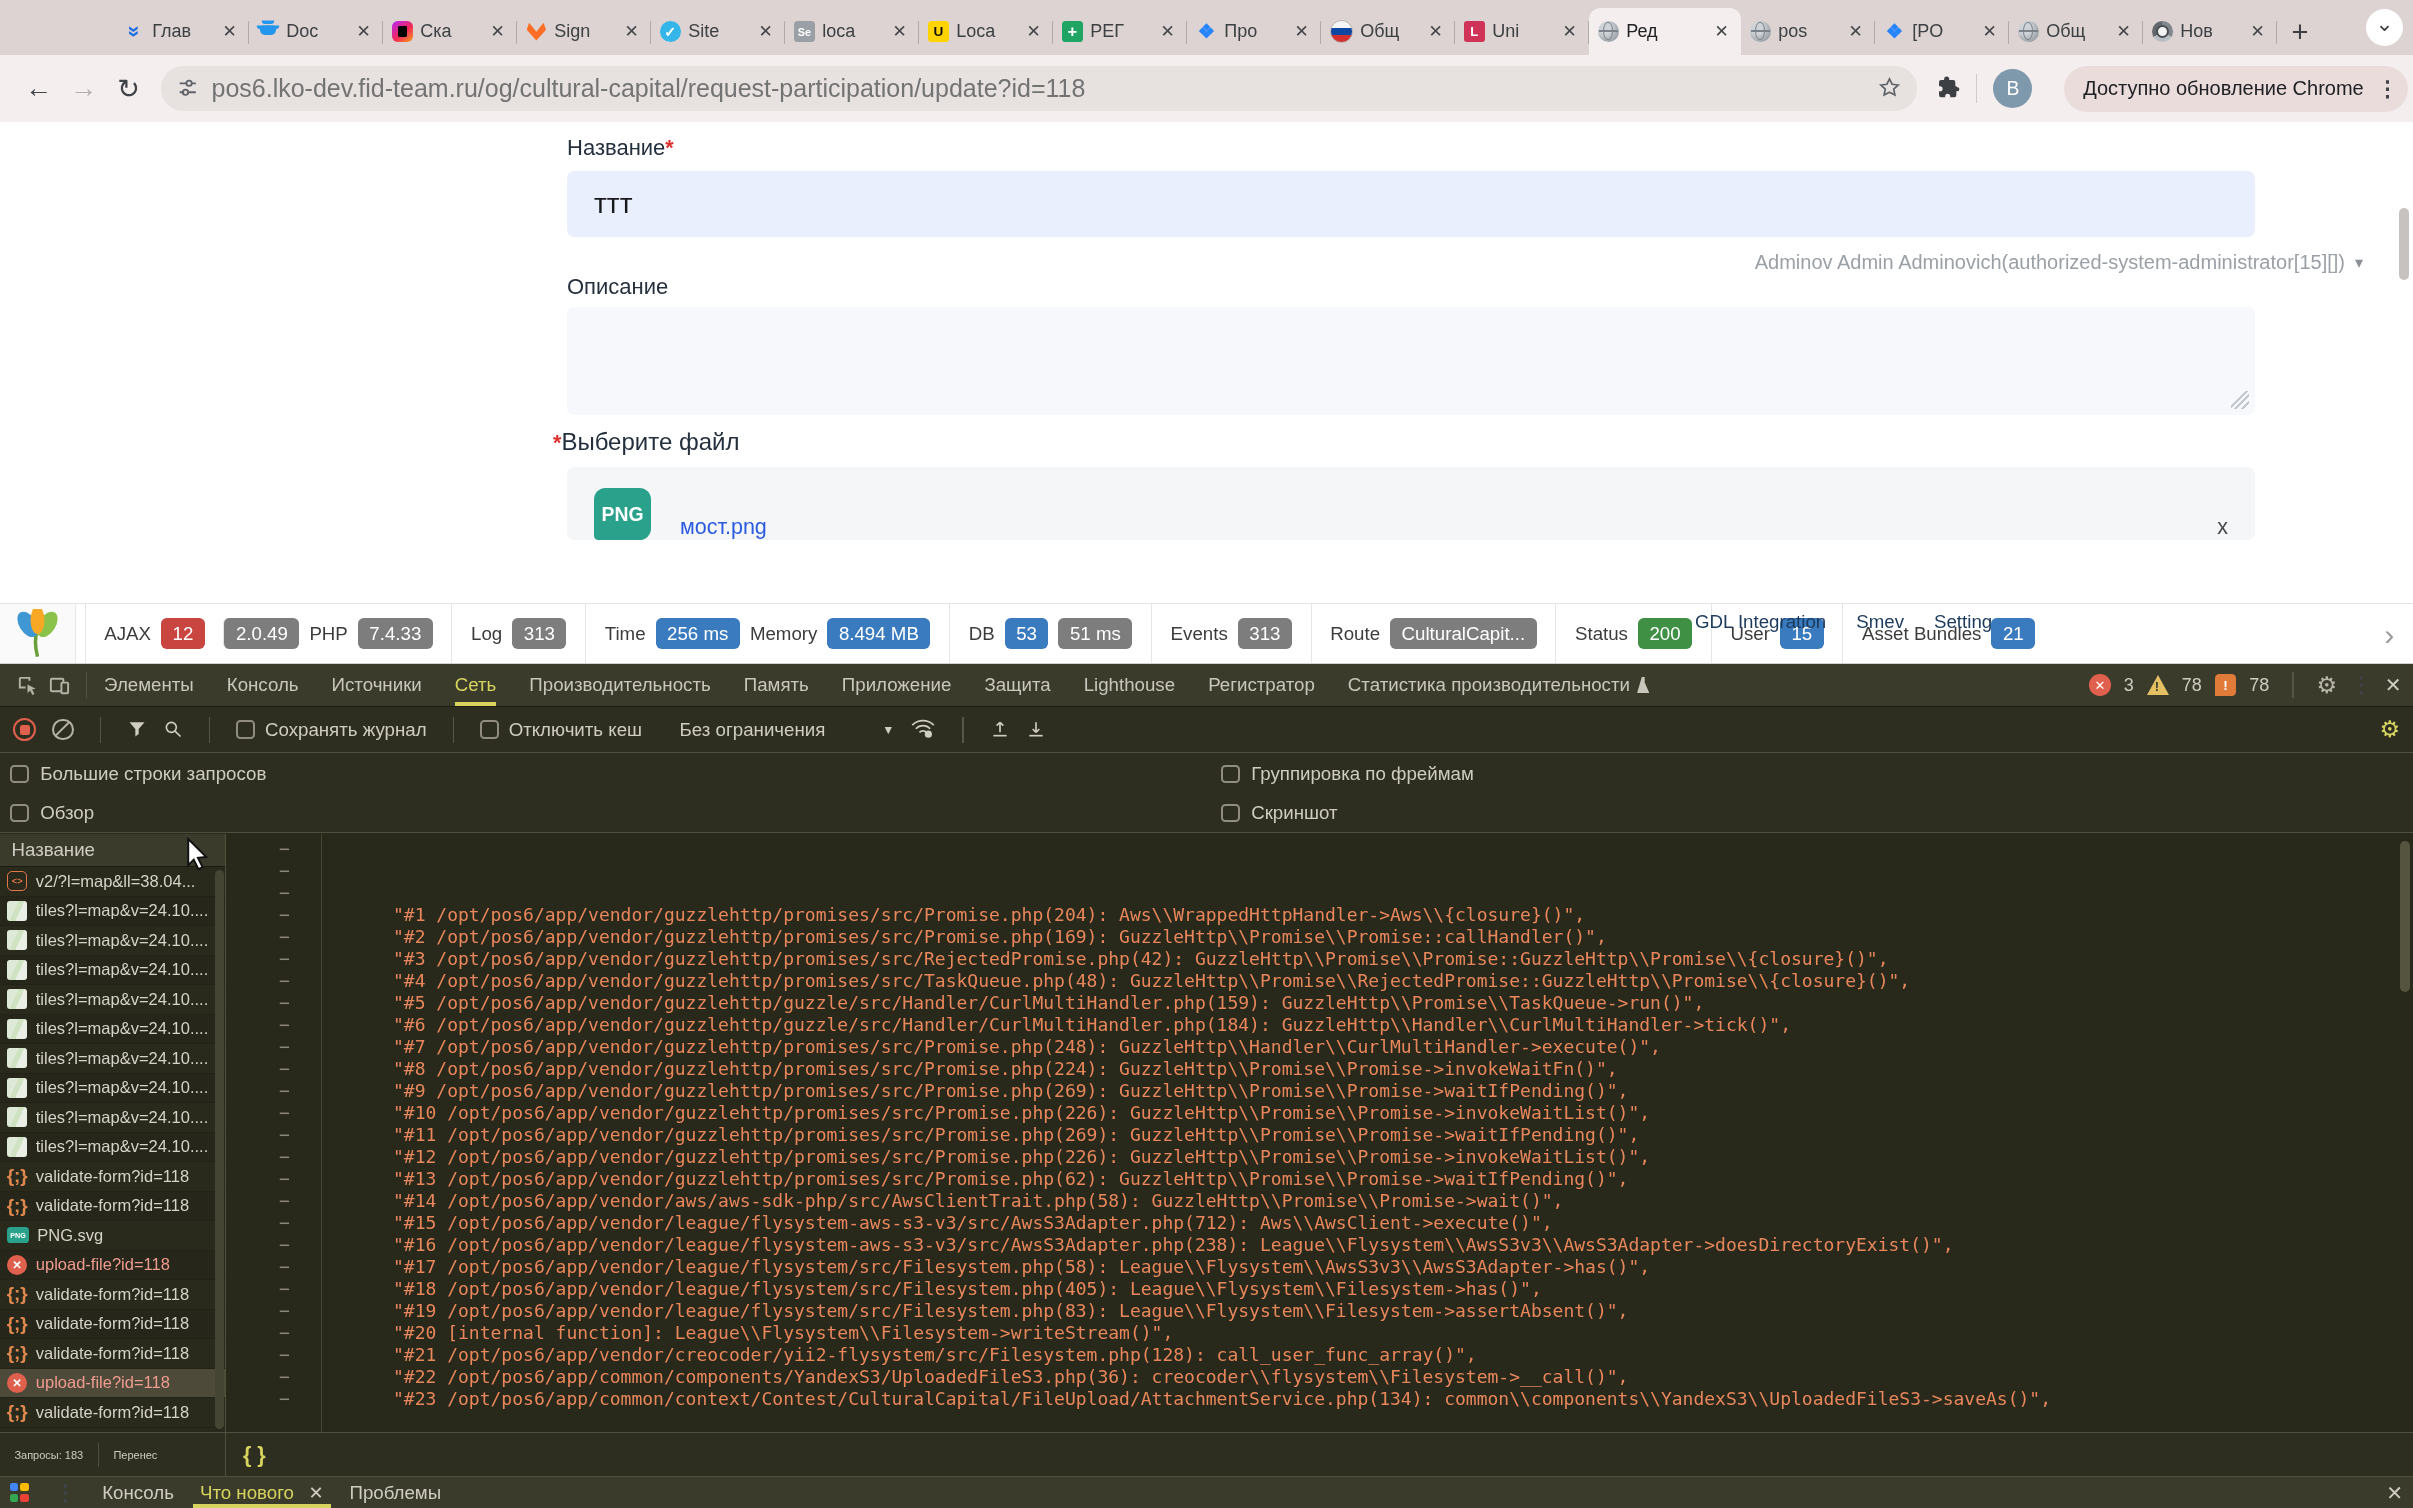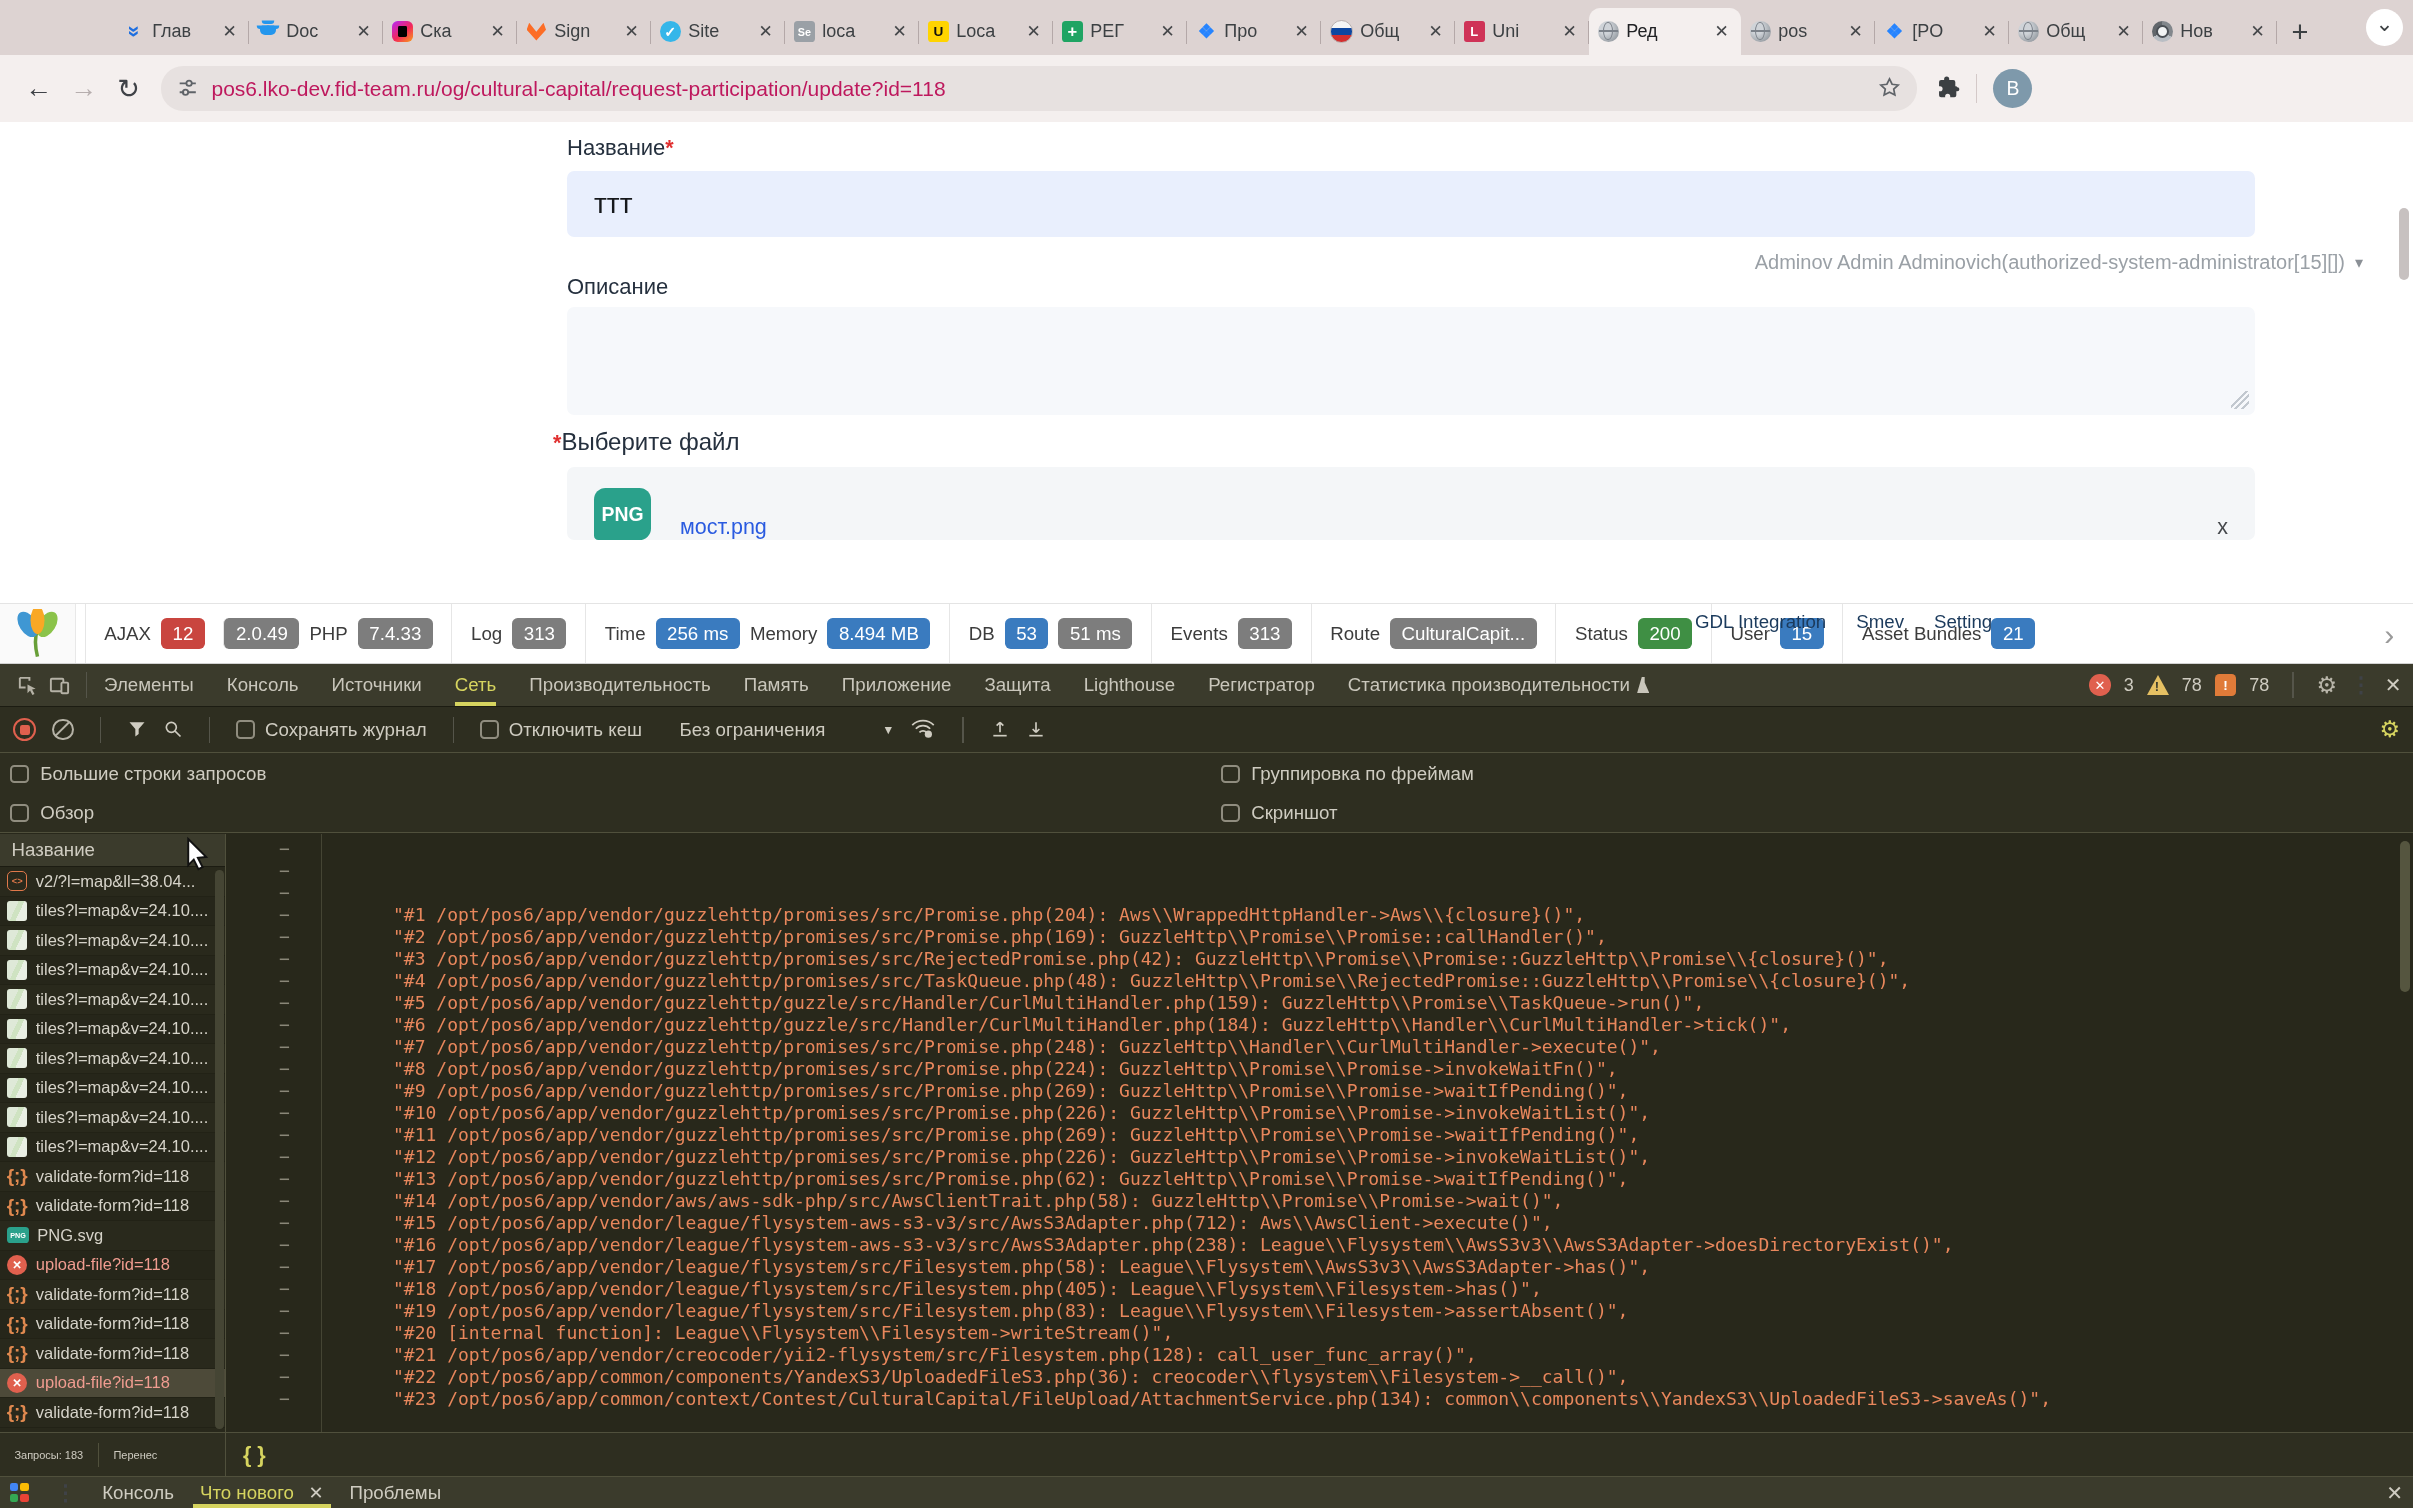--- a/index.html
+++ b/index.html
@@ -53,21 +53,21 @@
   #tabs-chevron::before{content:"⌄";margin-top:-7.2px;}
 
   
   #toolbar{position:absolute;top:55px;left:0;right:0;height:68px;background:#f4efee;display:flex;
            align-items:center;padding:0 16px;box-sizing:border-box;border-bottom:0.7px solid #d8cfce;}
   .nav-btn{width:45px;height:45px;display:flex;align-items:center;justify-content:center;
            font-size:27px;color:#3f4247;flex:none;border-radius:50%;}
   .nav-btn.disabled{color:#b6aeae;}
   #urlbar{width:1756px;height:45px;border-radius:22px;background:#e7e1e0;display:flex;align-items:center;
           gap:13px;padding:0 16px;box-sizing:border-box;margin-left:10px;flex:none;}
-  #url-text{flex:1;font-size:21px;color:#be185d;white-space:nowrap;overflow:hidden;}
+  #url-text{flex:1;font-size:25px;color:#737373;white-space:nowrap;overflow:hidden;}
   #ext-area{display:flex;align-items:center;gap:16px;margin-left:18.7px;}
   .tb-divider{width:1.4px;height:29px;background:#d4c9c8;}
   #avatar{width:39px;height:39px;border-radius:50%;background:#7e99ab;color:#fff;font-size:19.4px;
           display:flex;align-items:center;justify-content:center;}
   #update-pill{height:46px;border-radius:23px;background:#eadcdb;display:flex;align-items:center;gap:13px;
                padding:0 10px 0 18.7px;margin-left:16px;font-size:20px;color:#202124;white-space:nowrap;}
   .kebab{color:#3f4247;font-size:21.5px;font-weight:700;letter-spacing:0;}
   .kebab::before{content:"⋮";}
 
   
@@ -338,20 +338,24 @@
     </span>
   </div>
   <div id="ext-area">
     <span>
       <svg width="24.4" height="24.4" viewBox="0 0 24 24">
           <path fill="#3c4043" d="M20 11h-1V7a2 2 0 0 0-2-2h-4V4a2.5 2.5 0 0 0-5 0v1H5a2 2 0 0 0-2 2v4h1a2.5 2.5 0 0 1 0 5H3v4a2 2 0 0 0 2 2h4v-1a2.5 2.5 0 0 1 5 0v1h4a2 2 0 0 0 2-2v-4h1a2 2 0 0 0 0-4z"></path>
         </svg>
     </span>
     <span class="tb-divider"></span>
     <span id="avatar">B</span>
+    <span id="update-pill">
+      <span>Доступно обновление Chrome</span>
+      <span class="kebab"></span>
+    </span>
   </div>
 </div>
 
 <div id="page">
   <div class="fld-label" style="left:567px;top:13px;">
     <span>Название</span><span class="req-star">*</span>
   </div>
   <div id="name-input" style="top:49px;">
     <span>ттт</span>
   </div>

